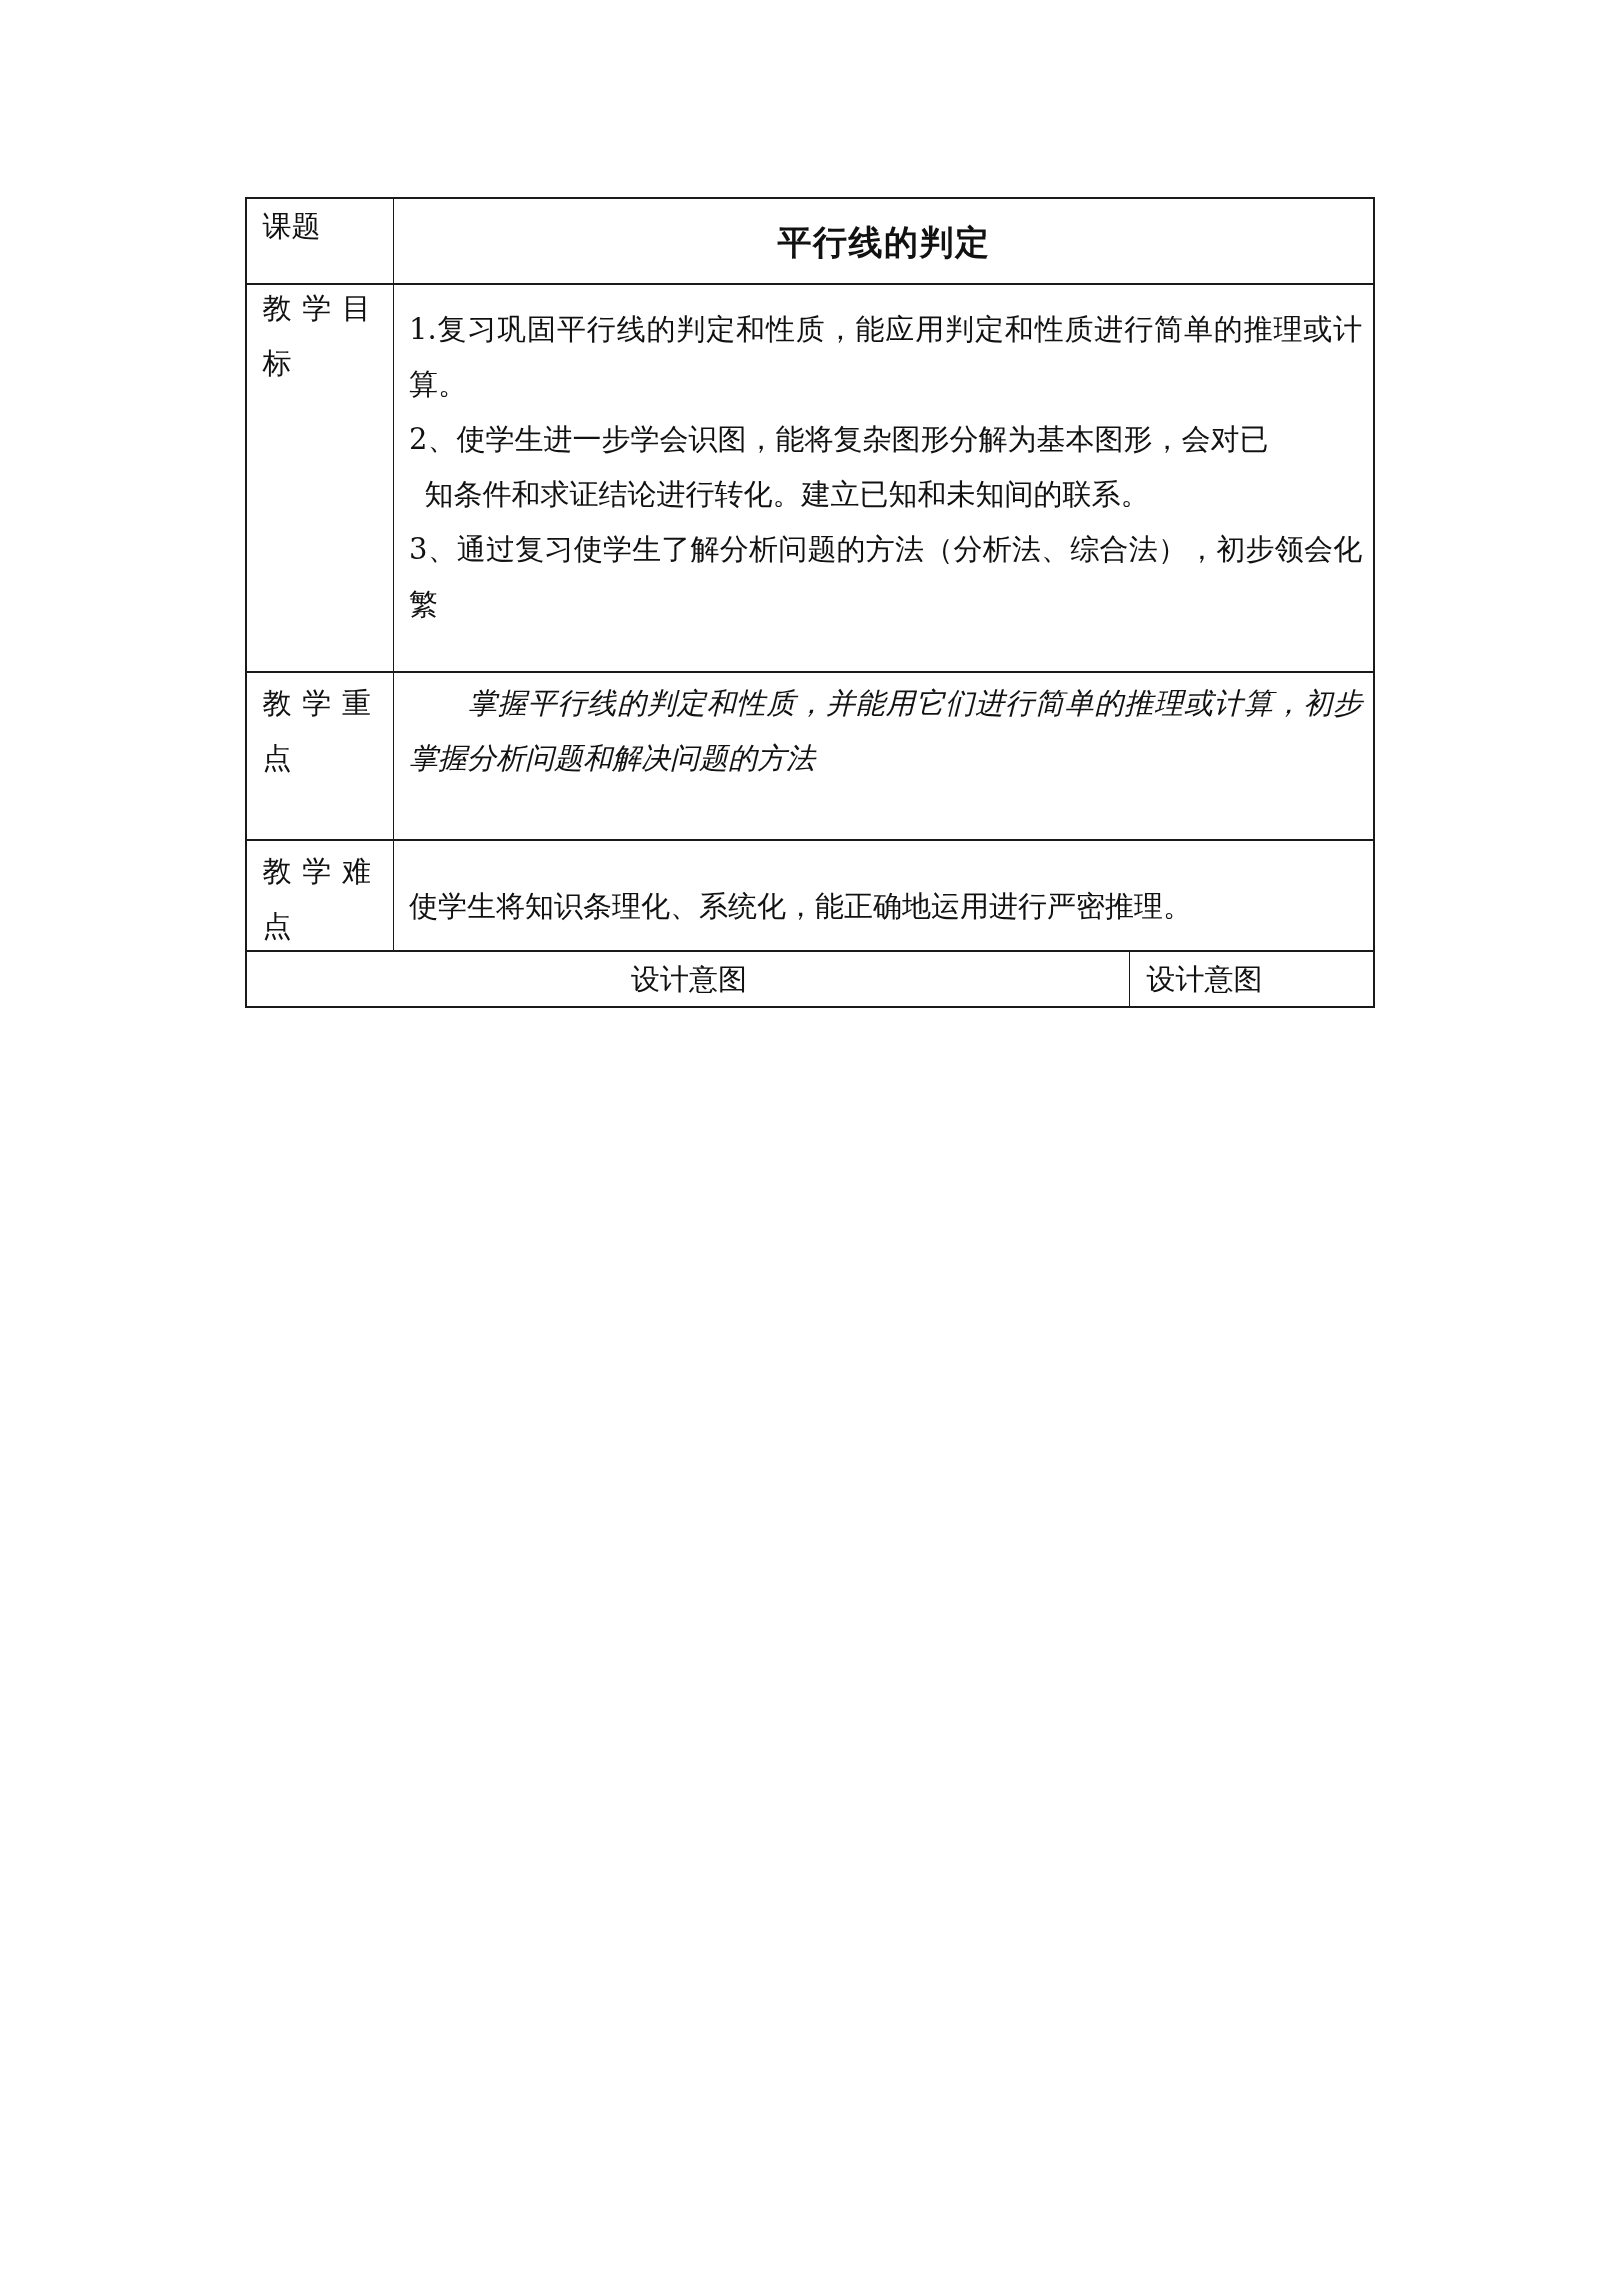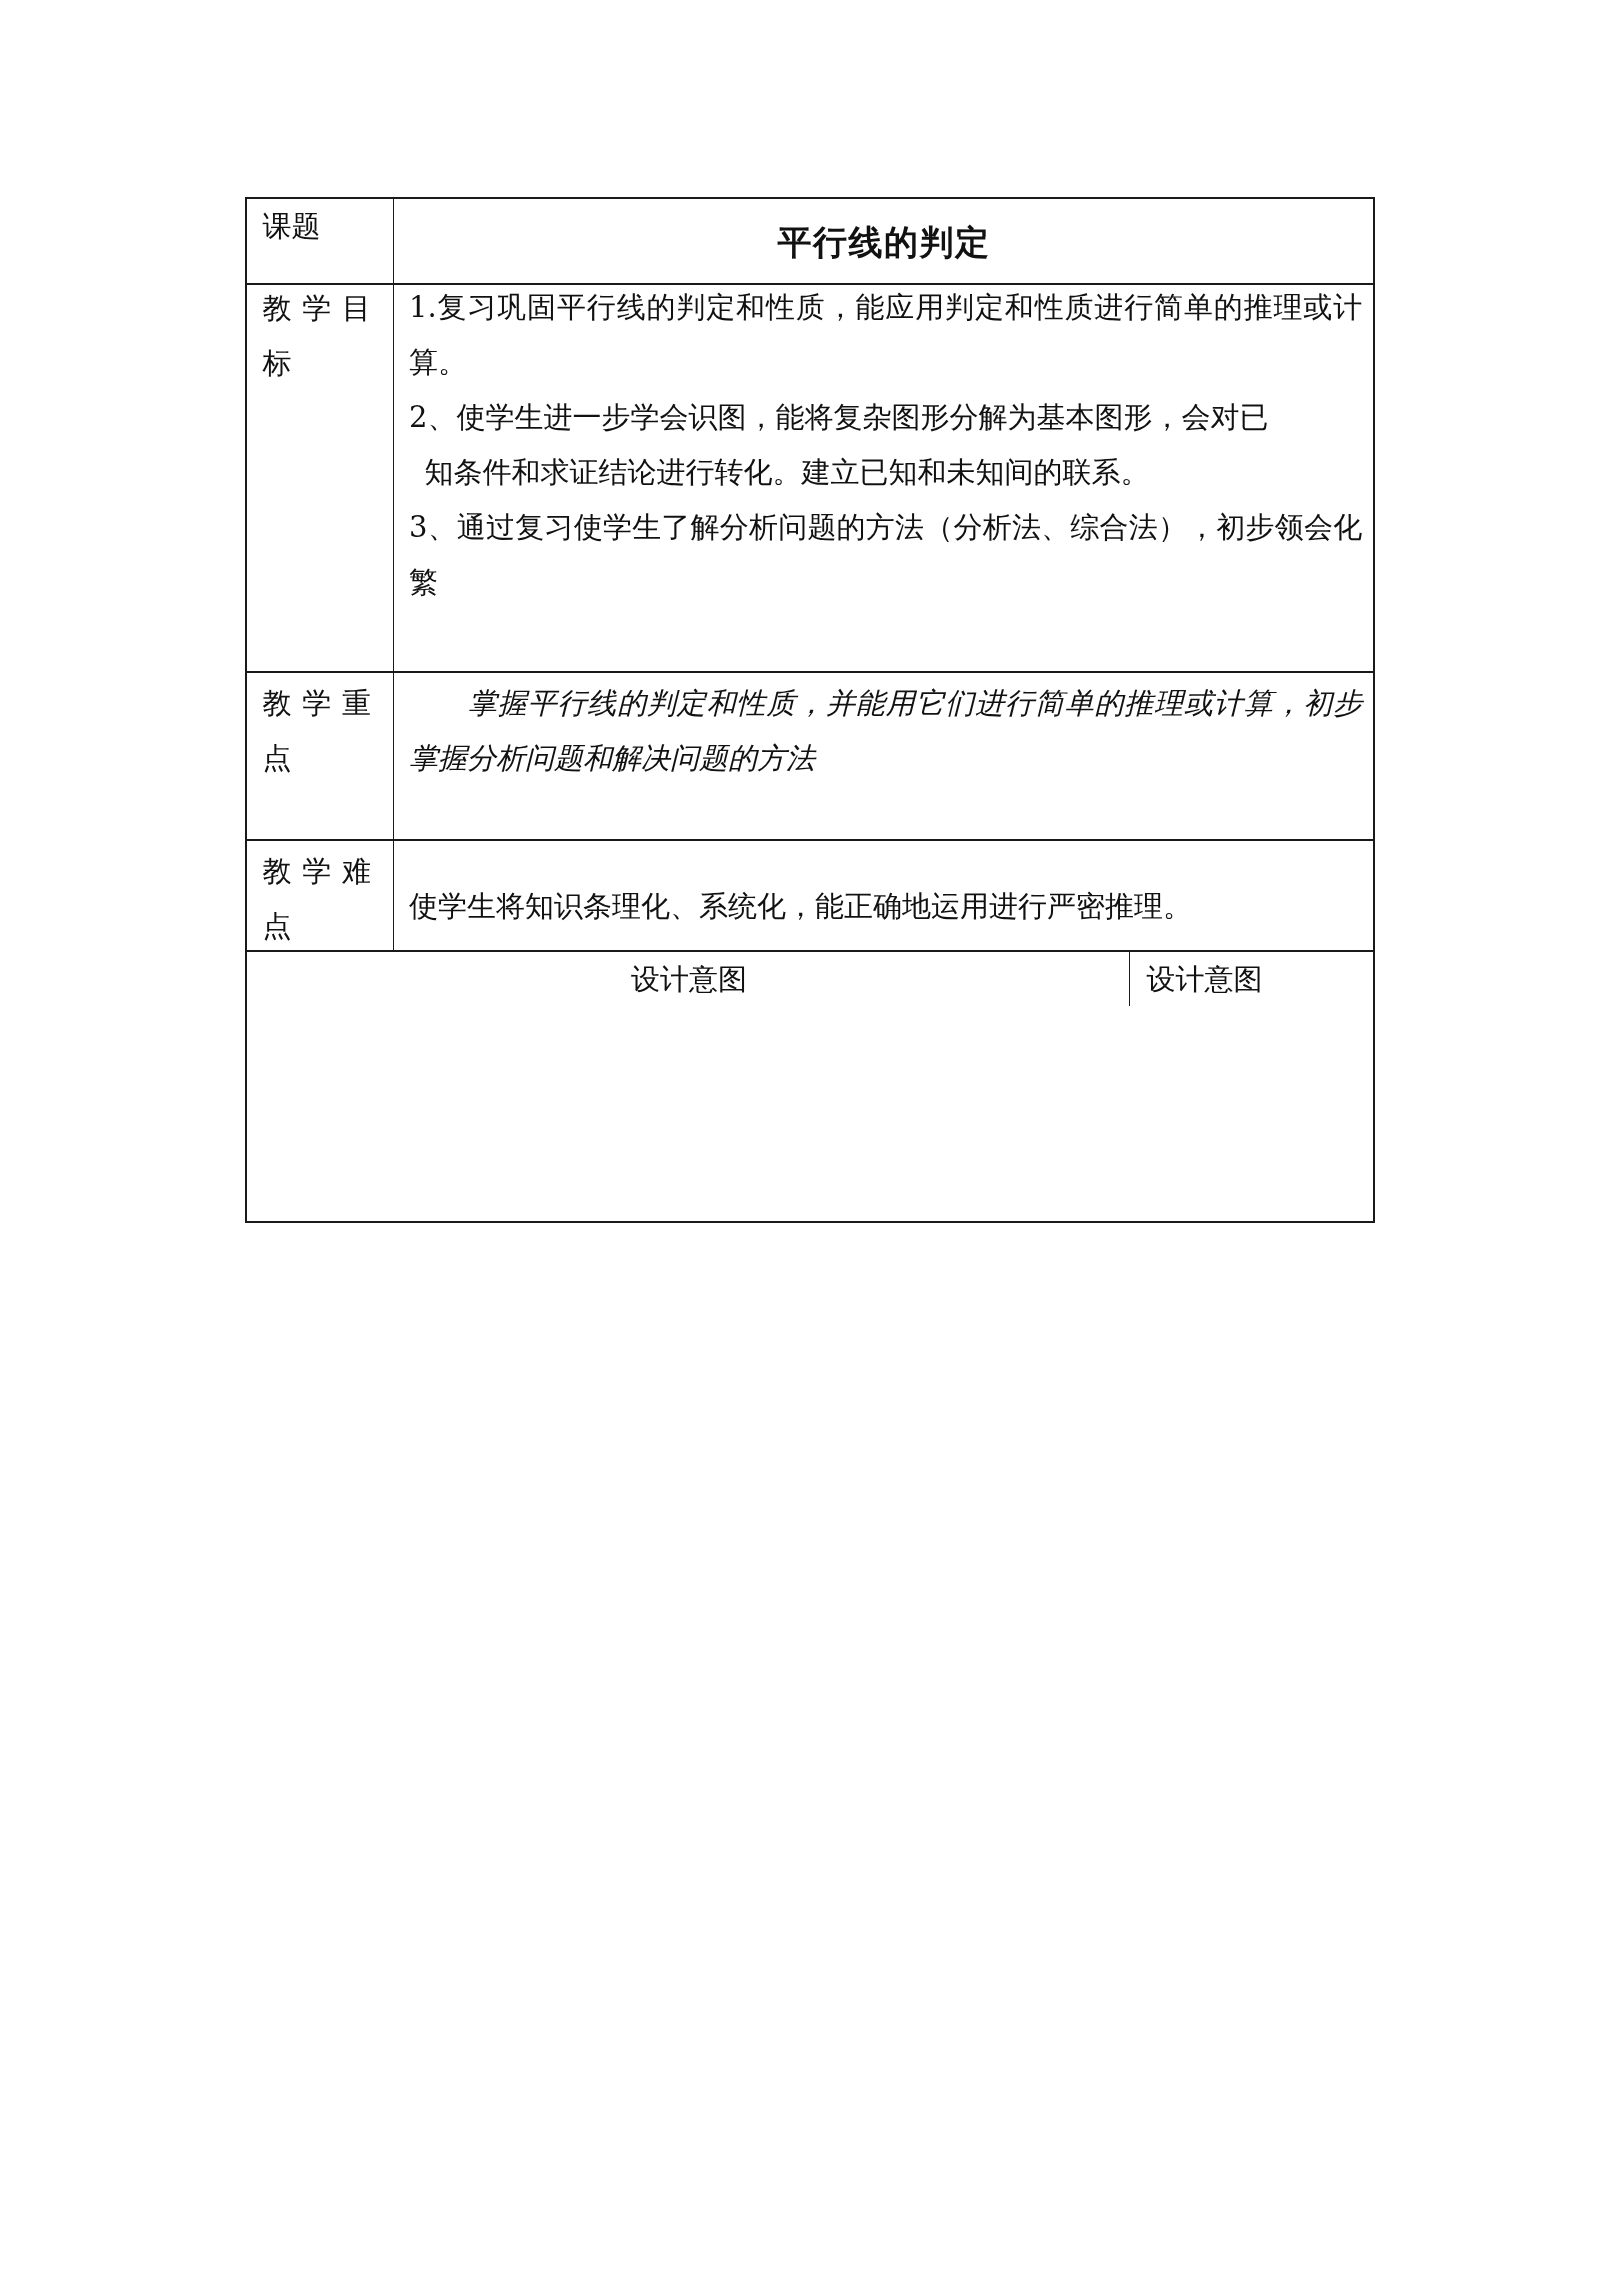--- a/index.html
+++ b/index.html
@@ -13,21 +13,21 @@
       position: relative;
       overflow: hidden;
       font-family: "DejaVu Serif", "Liberation Serif", serif;
       color: #111111;
     }
     .sheet {
       position: absolute;
       left: 245px;
       top: 197px;
       width: 1130px;
-      height: 1026px;
+      height: 811px;
       border: 2.3px solid #1a1a1a;
       box-sizing: border-box;
     }
     .hline {
       position: absolute;
       left: 0;
       width: 100%;
       height: 0;
       border-top: 2.3px solid #1a1a1a;
     }
@@ -111,21 +111,21 @@
   <div class="hline" style="top:751px;"></div>
 
   <div class="vline" style="left:146px; top:0; height:751px;"></div>
 
   <div class="vline" style="left:882px; top:751px; height:56px;"></div>
 
   <div class="cell label title-label">课题</div>
   <div class="cell content title-content">平行线的判定</div>
 
   <div class="cell label" style="top:79px; height:385px;">教学目标</div>
-  <div class="cell content" style="top:78px; height:385px;">
+  <div class="cell content" style="top:100px; height:385px;">
     <span class="para">1.复习巩固平行线的判定和性质，能应用判定和性质进行简单的推理或计算。</span>
     <span class="para">2、使学生进一步学会识图，能将复杂图形分解为基本图形，会对已</span>
     <span class="para indent-small">知条件和求证结论进行转化。建立已知和未知间的联系。</span>
     <span class="para">3、通过复习使学生了解分析问题的方法（分析法、综合法），初步领会化繁</span>
   </div>
 
   <div class="cell label" style="top:474px; height:165px;">教学重点</div>
   <div class="cell content" style="top:474px; height:165px;">
     <span class="para indent-two">掌握平行线的判定和性质，并能用它们进行简单的推理或计算，初步掌握分析问题和解决问题的方法</span>
   </div>

